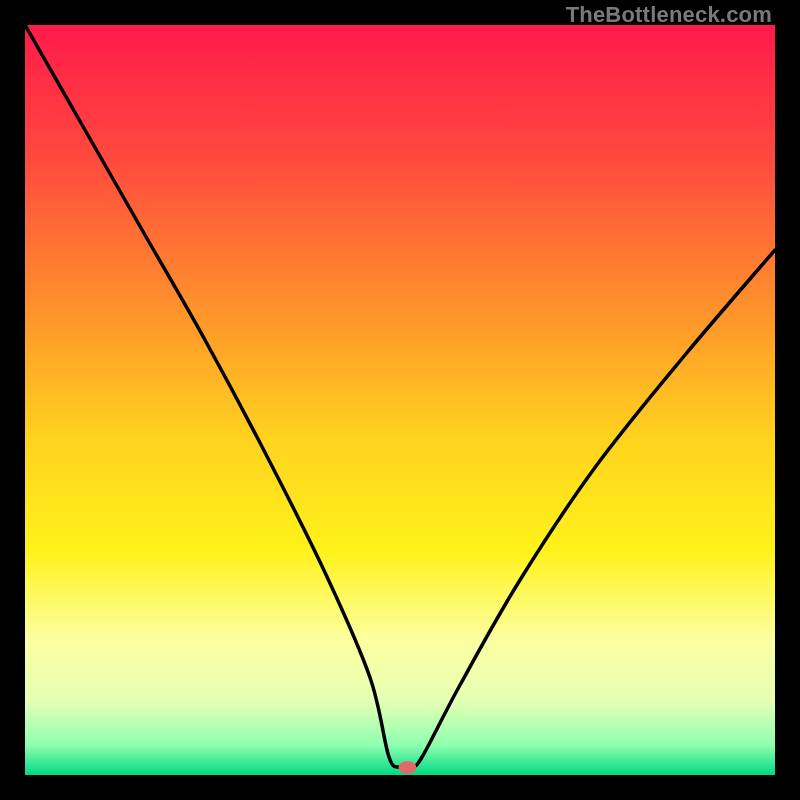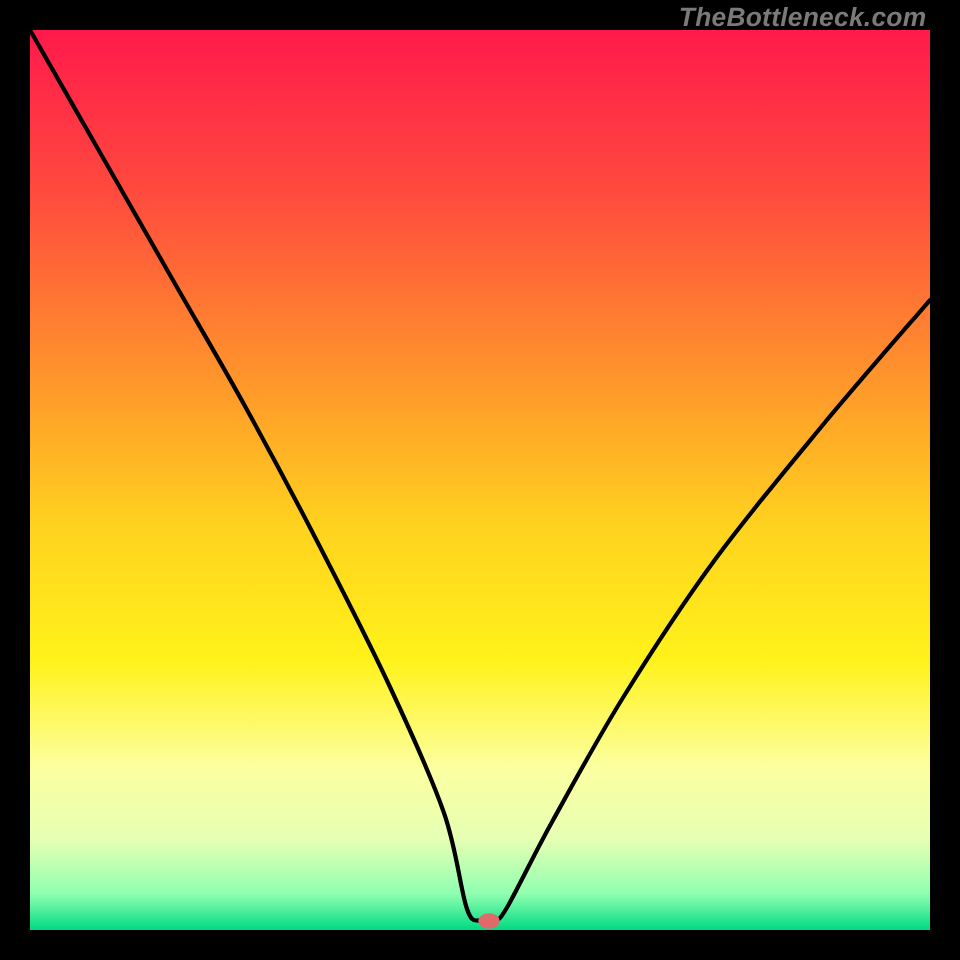--- a/index.html
+++ b/index.html
@@ -8,21 +8,20 @@
     width: 800px;
     height: 800px;
     background: #000;
     overflow: hidden;
   }
   .outer {
     width: 800px;
     height: 800px;
     background: #000;
     position: relative;
-    font-style: italic;
   }
   .plot {
     position: absolute;
     left: 25px;
     top: 25px;
     width: 750px;
     height: 750px;
   }
   .watermark {
     position: absolute;

